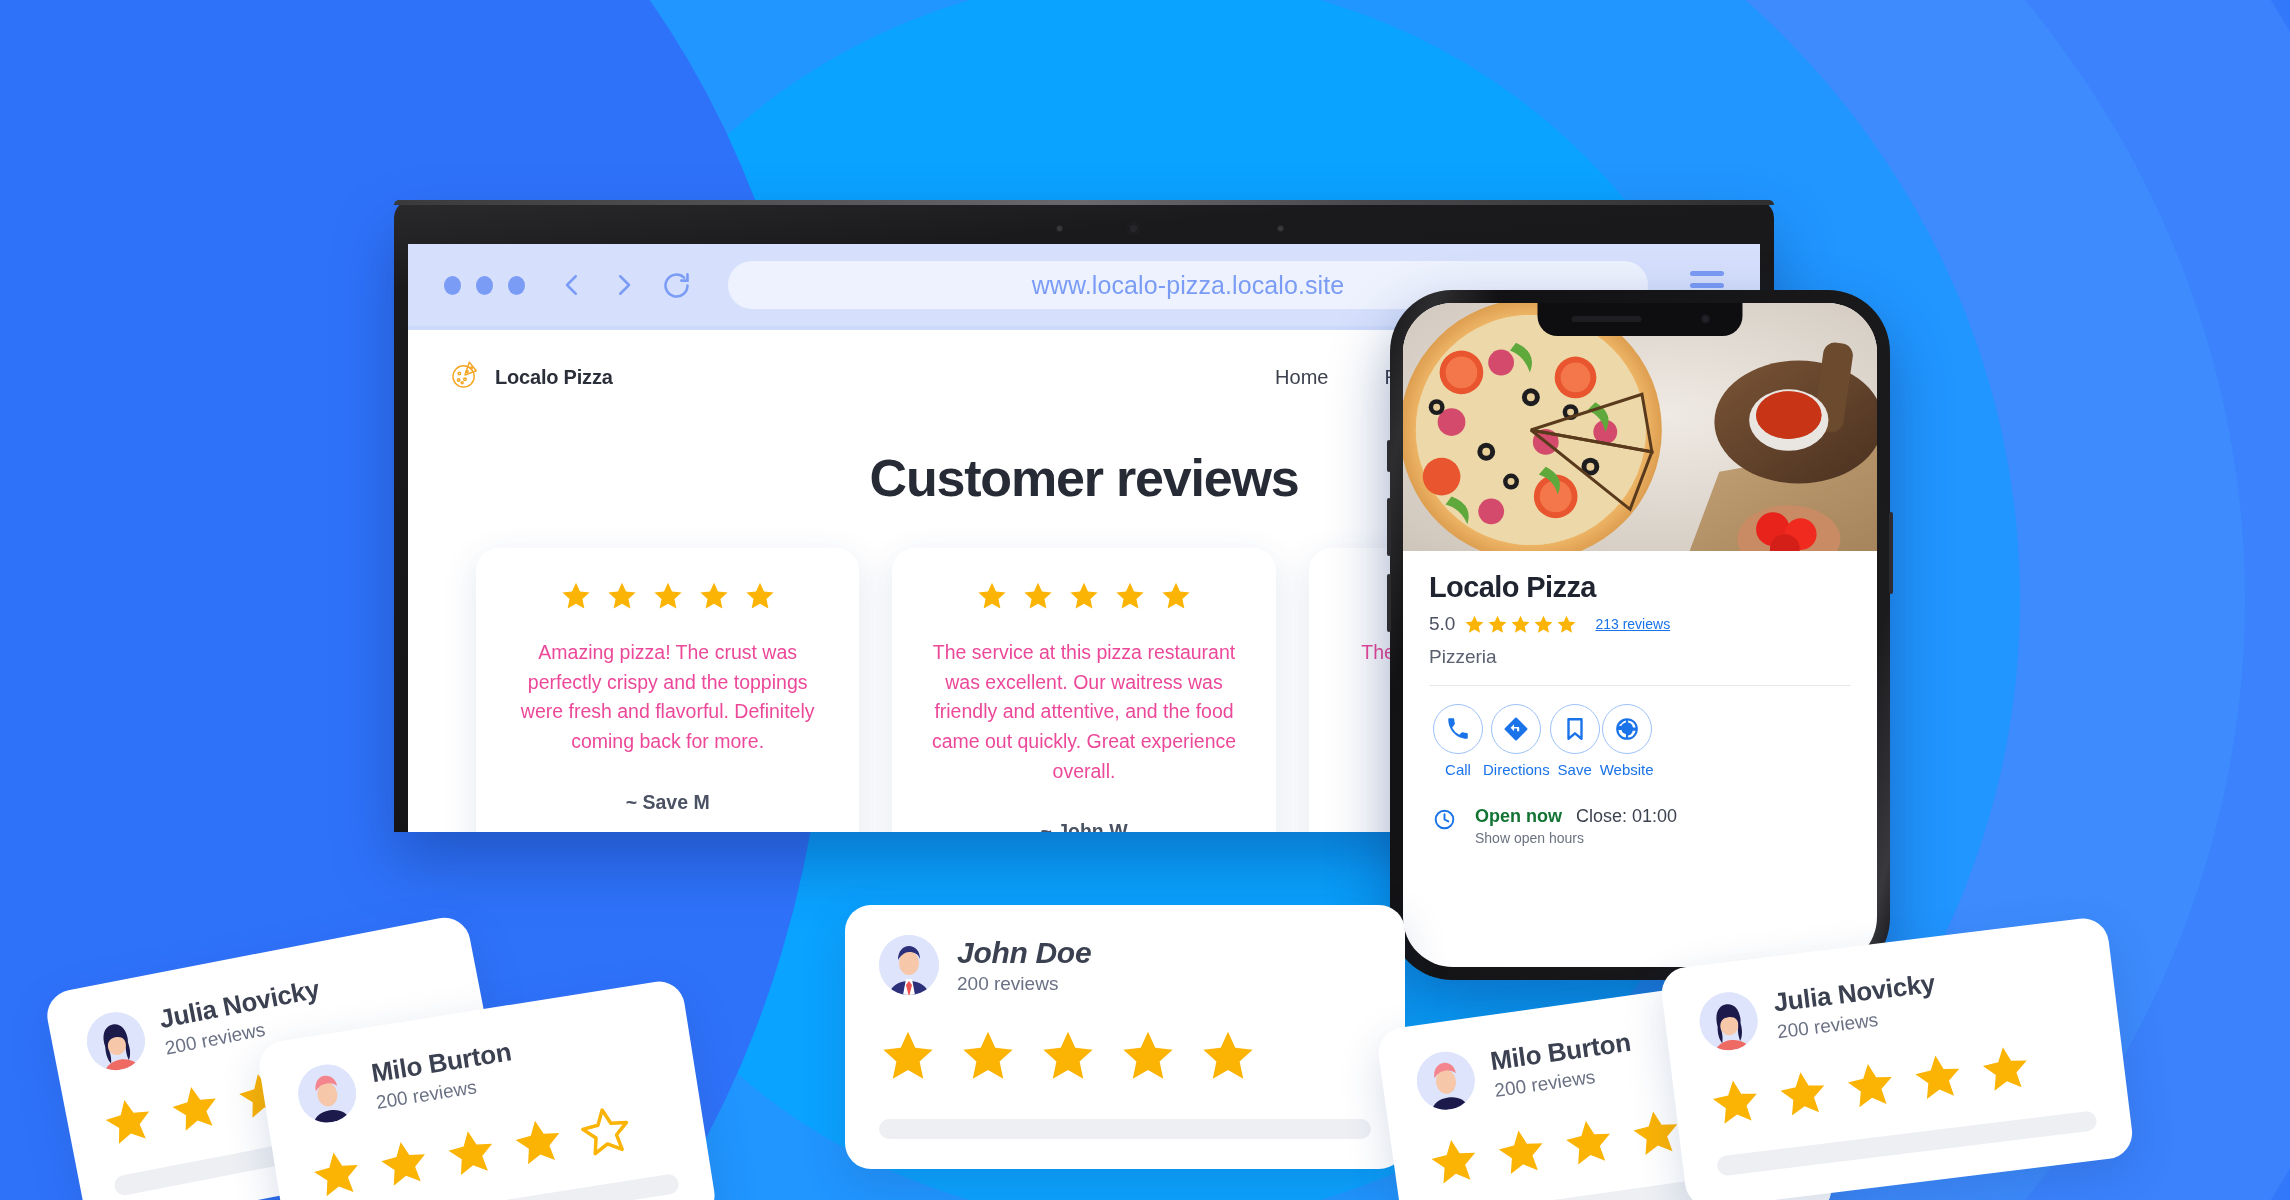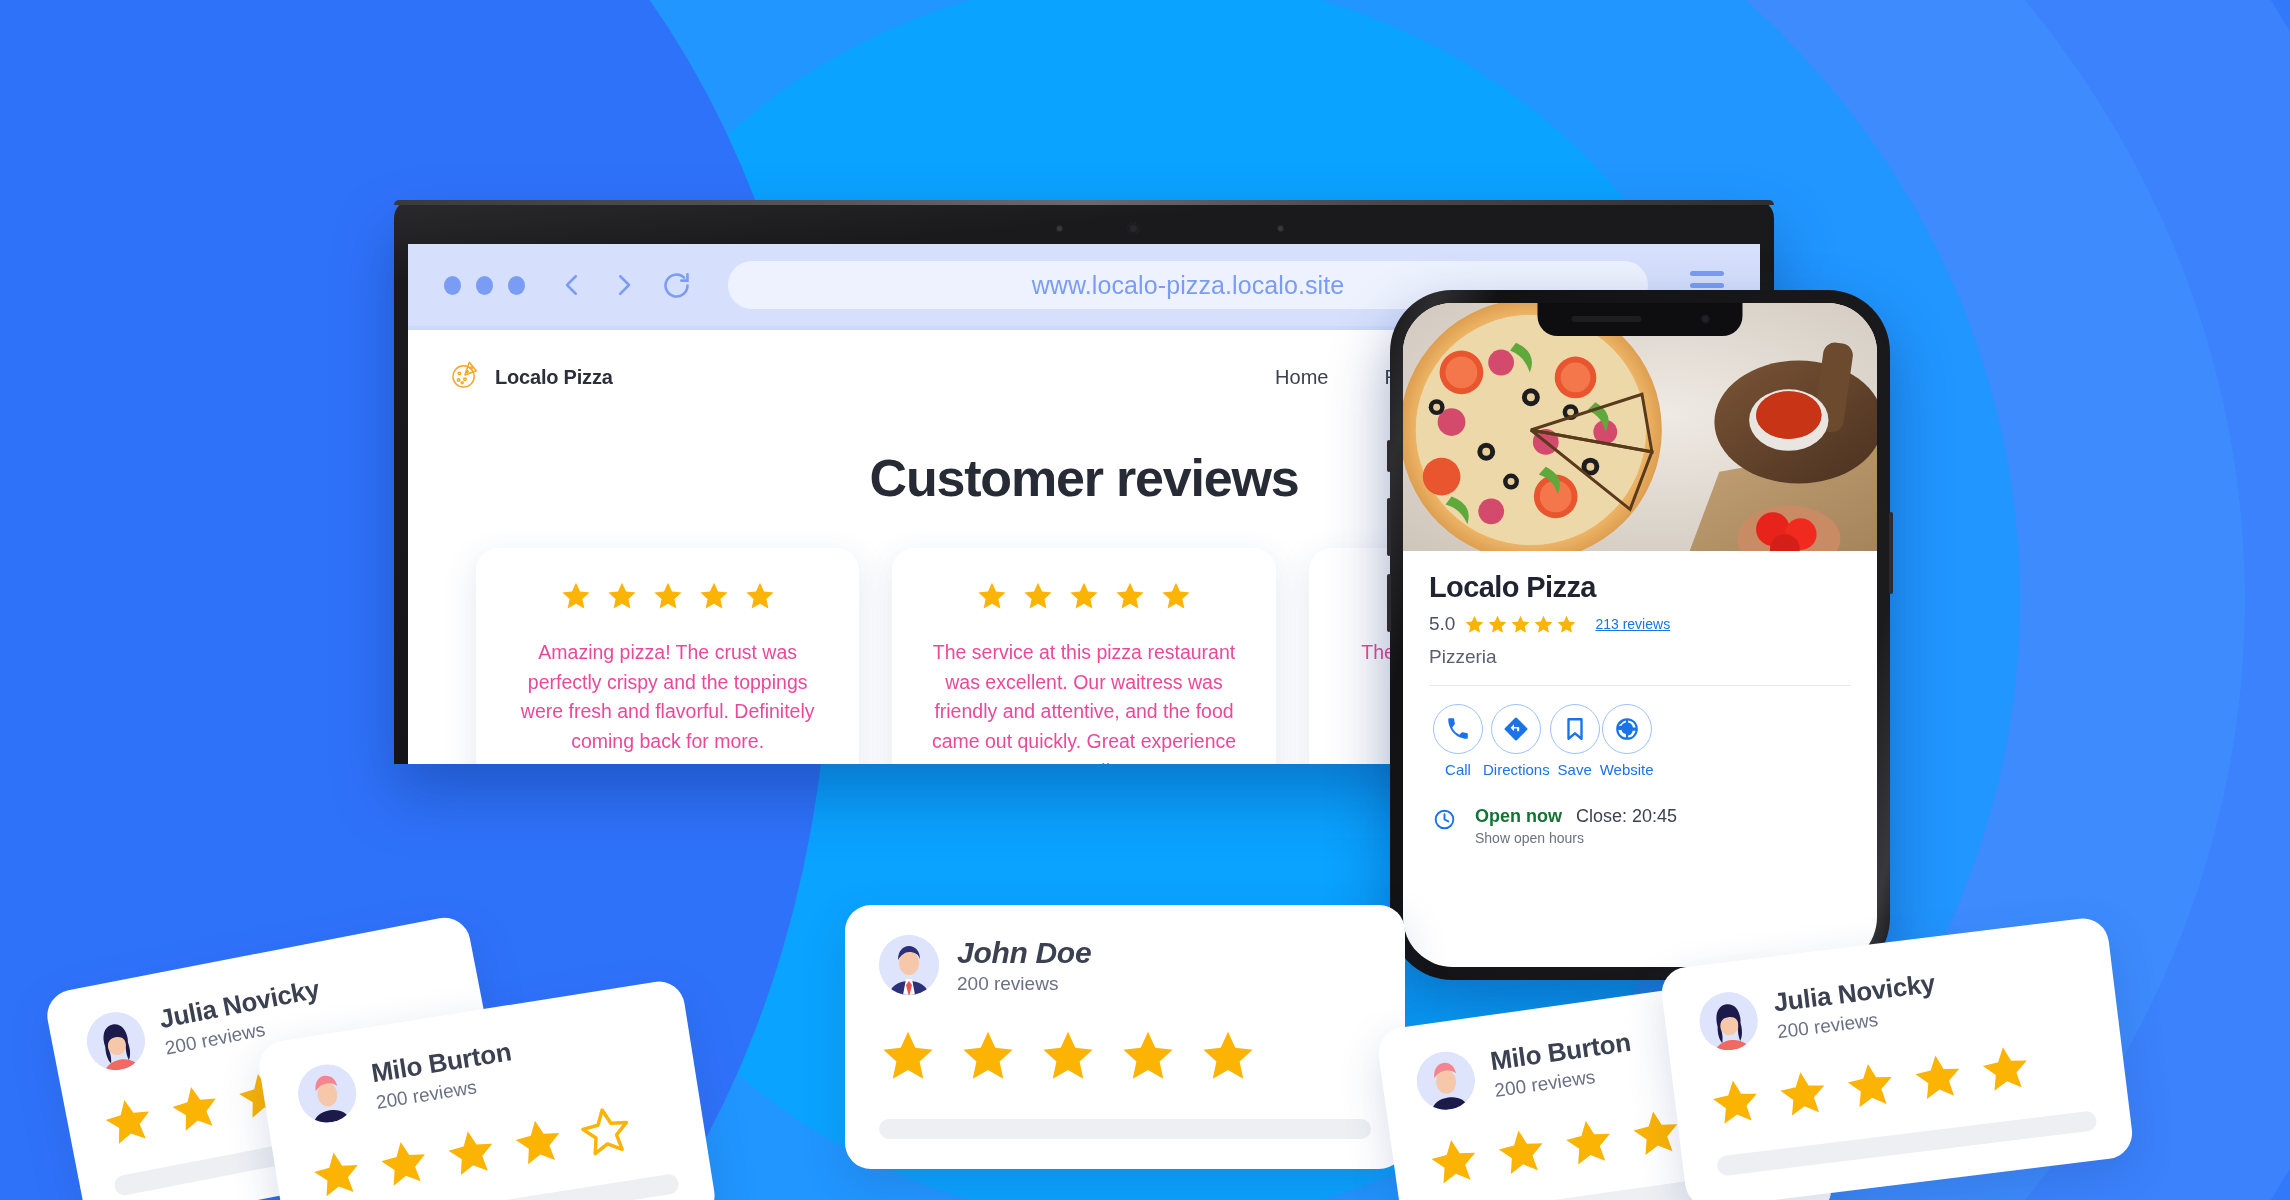--- a/index.html
+++ b/index.html
@@ -22,21 +22,21 @@
   .ring.r4 { width:1250px; height:1250px; background:#0aa3ff; }
   .corner-dark {
     position:absolute; left:-420px; top:-260px;
     width:1250px; height:1750px; border-radius:50%;
     background:#2f72fa;
   }
 
   
   #laptop {
     position:absolute; left:394px; top:200px;
-    width:1380px; height:564px;
+    width:1380px; height:632px;
   }
   .lid {
     position:absolute; inset:0;
     background:linear-gradient(175deg,#2a2a2c 0%,#1a1a1c 12%,#141416 100%);
     border-radius:18px 18px 0 0;
     box-shadow:0 30px 60px rgba(10,40,110,.35);
   }
   .lid-top-edge {
     position:absolute; left:0; right:0; top:0; height:5px;
     background:linear-gradient(90deg,#3a3a3c,#5a5a5e 35%,#6a6a6e 50%,#4a4a4e 70%,#2e2e30);
@@ -499,21 +499,21 @@
       <div class="info-row">
         <span class="ico">
           <svg viewBox="0 0 24 24" fill="none" stroke="#1a73e8" stroke-width="2" stroke-linecap="round">
               <circle cx="12" cy="12" r="9.2"></circle>
               <polyline points="12 6.6 12 12 16 14"></polyline>
             </svg>
         </span>
         <span>
           <span class="hours-line">
             <span class="open-now">Open now</span>
-            <span class="close-time">Close: 20:45</span>
+            <span class="close-time">Close: 01:00</span>
           </span>
           <span class="show-hours" style="display:block">Show open hours</span>
         </span>
       </div>
     </div>
   </div>
 </div>
 
 <div class="fcard" id="card-julia-left">
   <div class="fhead">

